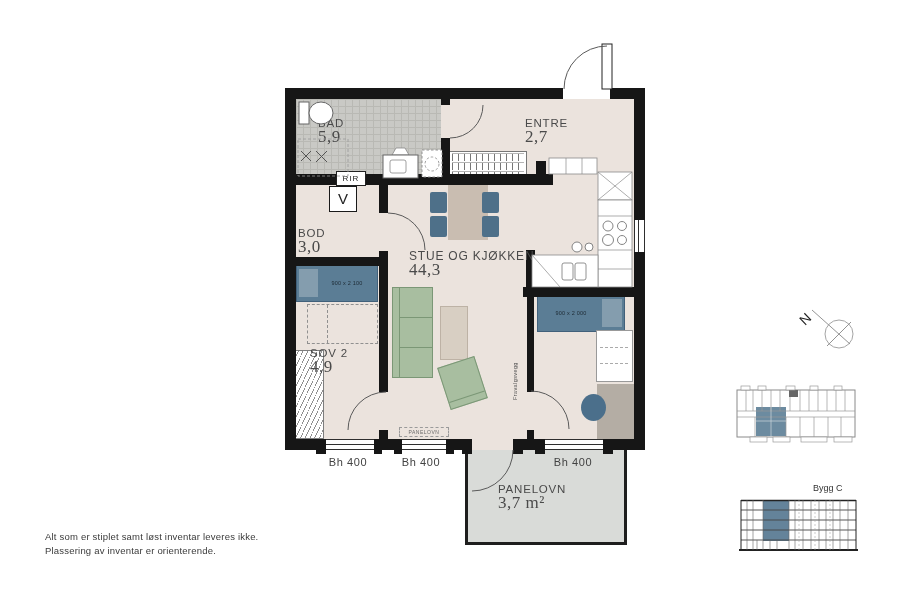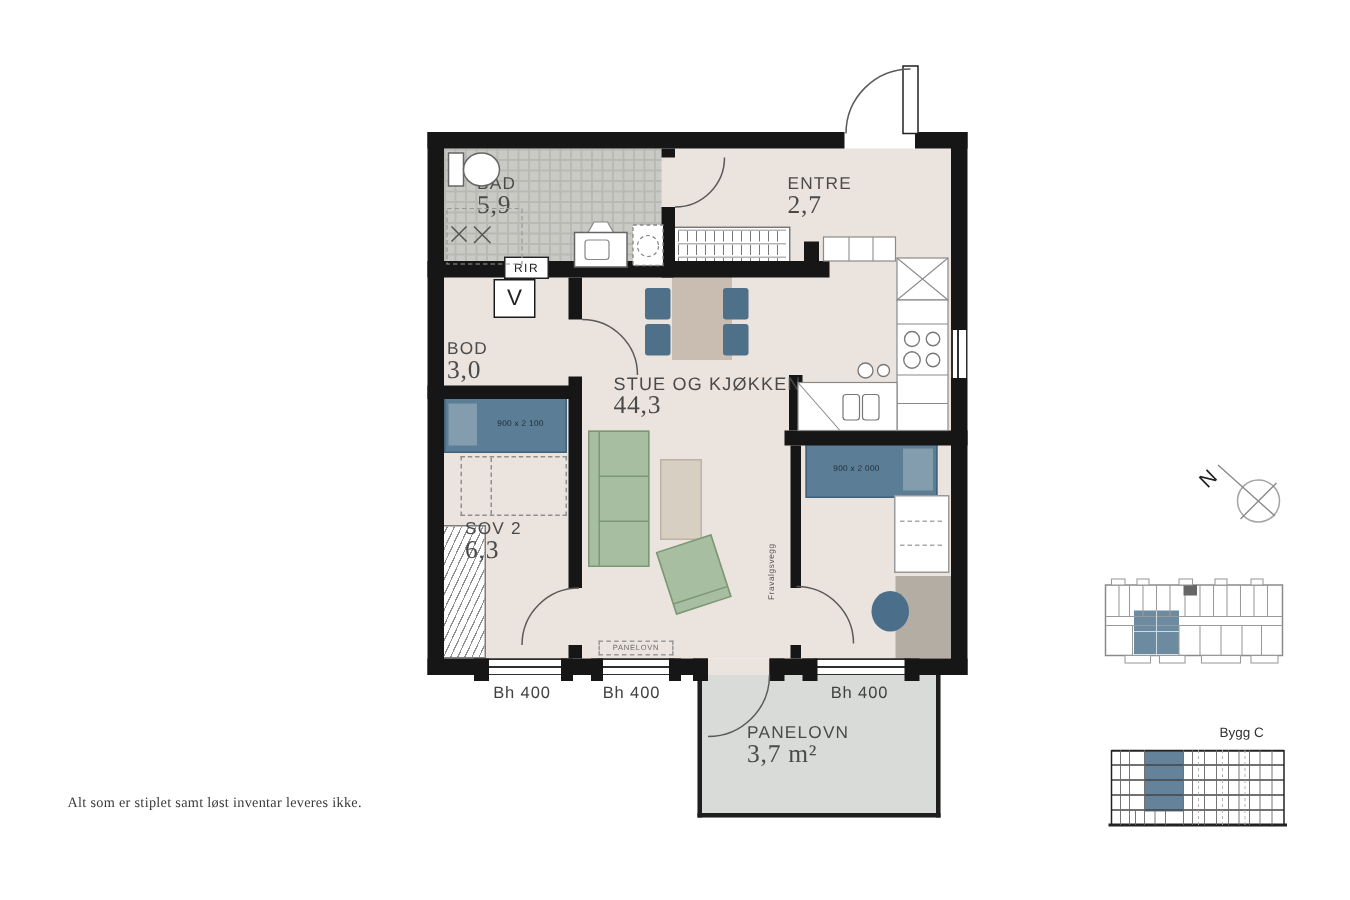--- a/index.html
+++ b/index.html
@@ -14,21 +14,21 @@
   .windowH{position:absolute;height:11px;background-image:
      linear-gradient(to bottom,#2e2e2e 0 1px,#fff 1px 5px,#2e2e2e 5px 6px,#fff 6px 10px,#2e2e2e 10px 11px);}
   .windowV{position:absolute;width:11px;background-image:
      linear-gradient(to right,#2e2e2e 0 1px,#fff 1px 4px,#2e2e2e 4px 5px,#fff 5px 10px,#2e2e2e 10px 11px);}
   .tab{position:absolute;background:#161616;}
   .furn{position:absolute;}
   .bedlabel{position:absolute;font-size:5.5px;color:#1d2a33;letter-spacing:.2px;text-align:center;}
   .ticks{background-image:repeating-linear-gradient(90deg,#777 0 1px,transparent 1px 6px);
          border-top:1px solid #b5b5b5;height:7px;margin:1px 2px 0 2px;}
   svg.overlay{position:absolute;left:0;top:0;}
-  .foot{position:absolute;color:#3a3a3a;font-size:9.5px;line-height:1.45;letter-spacing:.2px;font-family:Liberation Serif, serif;}
+  .foot{position:absolute;color:#3a3a3a;font-size:9.5px;line-height:1.45;letter-spacing:.2px;}
 </style>
 </head>
 <body>
 
 <div id="canvas">
 
   <div class="floor" style="left:296px;top:99px;width:338px;height:340px;background:#ebe3dd;"></div>
   <div class="floor" style="left:296px;top:99px;width:145px;height:75px;background:#c9c9c5;
               background-image:linear-gradient(#b9b9b4 1px,transparent 1px),linear-gradient(90deg,#b9b9b4 1px,transparent 1px);
               background-size:7px 7px;"></div>
@@ -143,33 +143,34 @@
   <div class="rlabel" style="left:298px;top:226px;width:84px;">
     <div>BOD</div>
     <div class="area">3,0</div>
   </div>
   <div class="rlabel" style="left:409px;top:249px;width:130px;font-size:12px;">
     <div>STUE OG KJØKKEN</div>
     <div class="area">44,3</div>
   </div>
   <div class="rlabel" style="left:310px;top:346px;width:84px;">
     <div>SOV 2</div>
-    <div class="area">6,3</div>
+    <div class="area">4,9</div>
   </div>
   <div class="rlabel" style="left:498px;top:482px;width:84px;">
     <div>PANELOVN</div>
     <div class="area">3,7 m²</div>
   </div>
 
   <div class="bh" style="left:312px;top:456px;width:72px;">Bh 400</div>
   <div class="bh" style="left:385px;top:456px;width:72px;">Bh 400</div>
   <div class="bh" style="left:537px;top:456px;width:72px;">Bh 400</div>
 
   <div class="foot" style="left:45px;top:530px;width:260px;">
     <div>Alt som er stiplet samt løst inventar leveres ikke.</div>
+    <div>Plassering av inventar er orienterende.</div>
   </div>
 
   <svg class="overlay" width="900" height="600" viewBox="0 0 900 600">
 
     <rect x="602" y="44" width="10" height="45" fill="#fff" stroke="#222" stroke-width="1"></rect>
     <path d="M607,46 A43,43 0 0 0 564,89" fill="none" stroke="#5a5a5a" stroke-width="1"></path>
 
     <path d="M450,138 A33,33 0 0 0 483,105" fill="none" stroke="#5a5a5a" stroke-width="1"></path>
     <path d="M388,213 A37,37 0 0 1 425,250" fill="none" stroke="#5a5a5a" stroke-width="1"></path>
     <path d="M386,392 A38,38 0 0 0 348,430" fill="none" stroke="#5a5a5a" stroke-width="1"></path>

